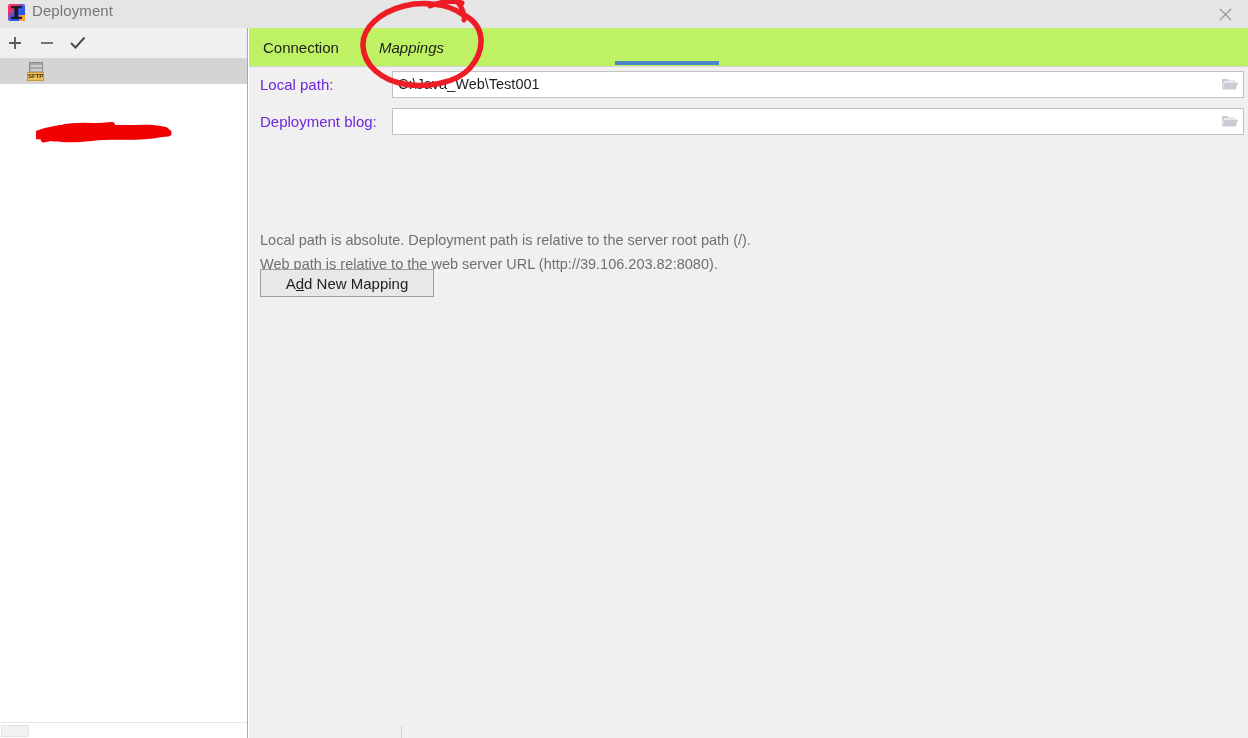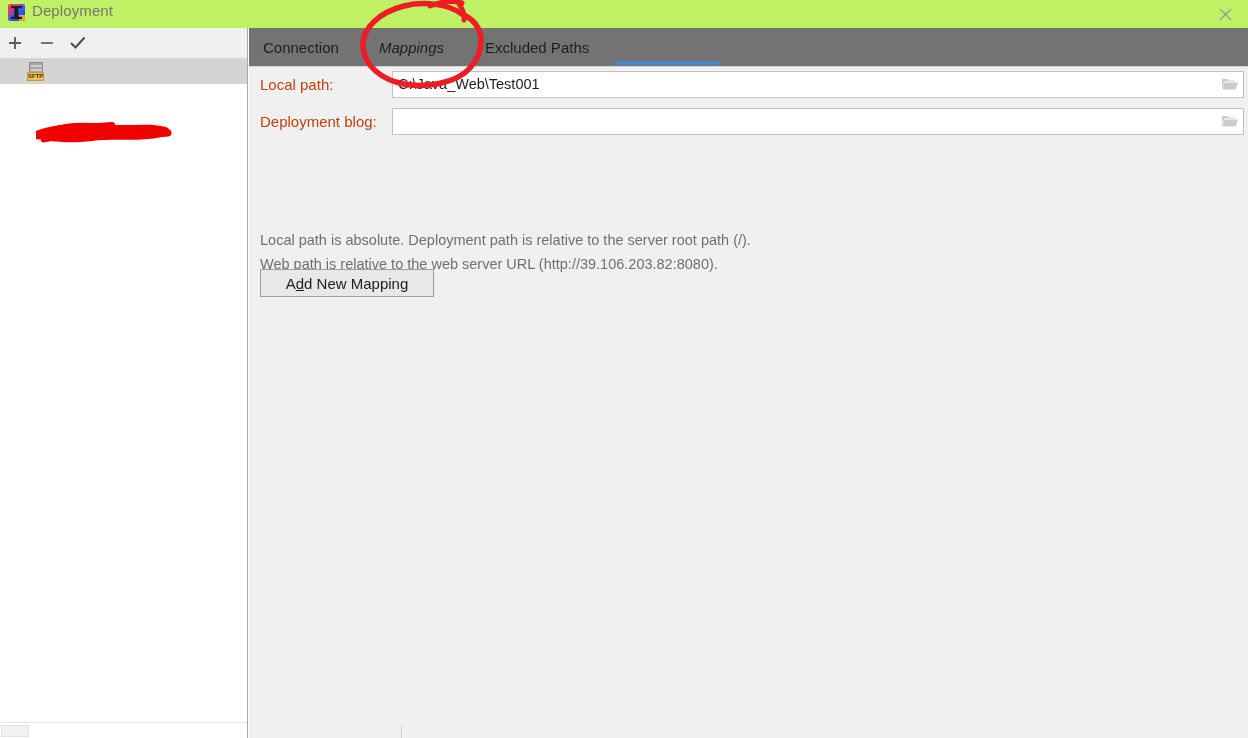--- a/index.html
+++ b/index.html
@@ -15,21 +15,21 @@
     font-family: "Liberation Sans", sans-serif;
     -webkit-font-smoothing: antialiased;
   }
 
   
   .titlebar {
     position: absolute;
     left: 0; top: 0;
     width: 1248px;
     height: 28px;
-    background: #bef264;
+    background: #e5e5e5;
     display: flex;
     align-items: center;
   }
   .app-logo {
     position: absolute;
     left: 8px; top: 4px;
     width: 17px; height: 17px;
     border-radius: 2px;
     background:
       linear-gradient(135deg, #fe315d 0%, #fe315d 22%, #2d5ff7 55%, #1a42d8 100%);
@@ -185,21 +185,21 @@
     width: 999px;
     height: 710px;
     background: #f0f0f0;
   }
 
   .tabbar {
     position: absolute;
     left: 0; top: 0;
     width: 999px;
     height: 39px;
-    background: #737373;
+    background: #bef264;
     border-bottom: 1px solid #d4d4d4;
     box-sizing: border-box;
   }
   .tab {
     position: absolute;
     top: 0;
     height: 38px;
     display: flex;
     align-items: center;
     font-size: 15px;
@@ -228,21 +228,21 @@
   }
   .field-row {
     position: relative;
     height: 37px;
   }
   .field-label {
     position: absolute;
     left: 11px;
     top: 9px;
     font-size: 15px;
-    color: #c2410c;
+    color: #6d28d9;
     white-space: nowrap;
   }
   .field-box {
     position: absolute;
     left: 143px;
     top: 4px;
     width: 852px;
     height: 27px;
     background: #ffffff;
     border: 1px solid #c2c2c2;
@@ -390,23 +390,20 @@
 </div>
 
 <div class="content">
 
   <div class="tabbar">
     <div class="tab tab-connection">
       <span>Connection</span>
     </div>
     <div class="tab tab-mappings">
       <span>Mappings</span>
-    </div>
-    <div class="tab tab-excluded">
-      <span>Excluded Paths</span>
     </div>
   </div>
   <div class="tab-underline"></div>
 
   <div class="form">
 
     <div class="field-row">
       <div class="field-label">Local path:</div>
       <div class="field-box">
         <div class="field-value">C:\Java_Web\Test001</div>

